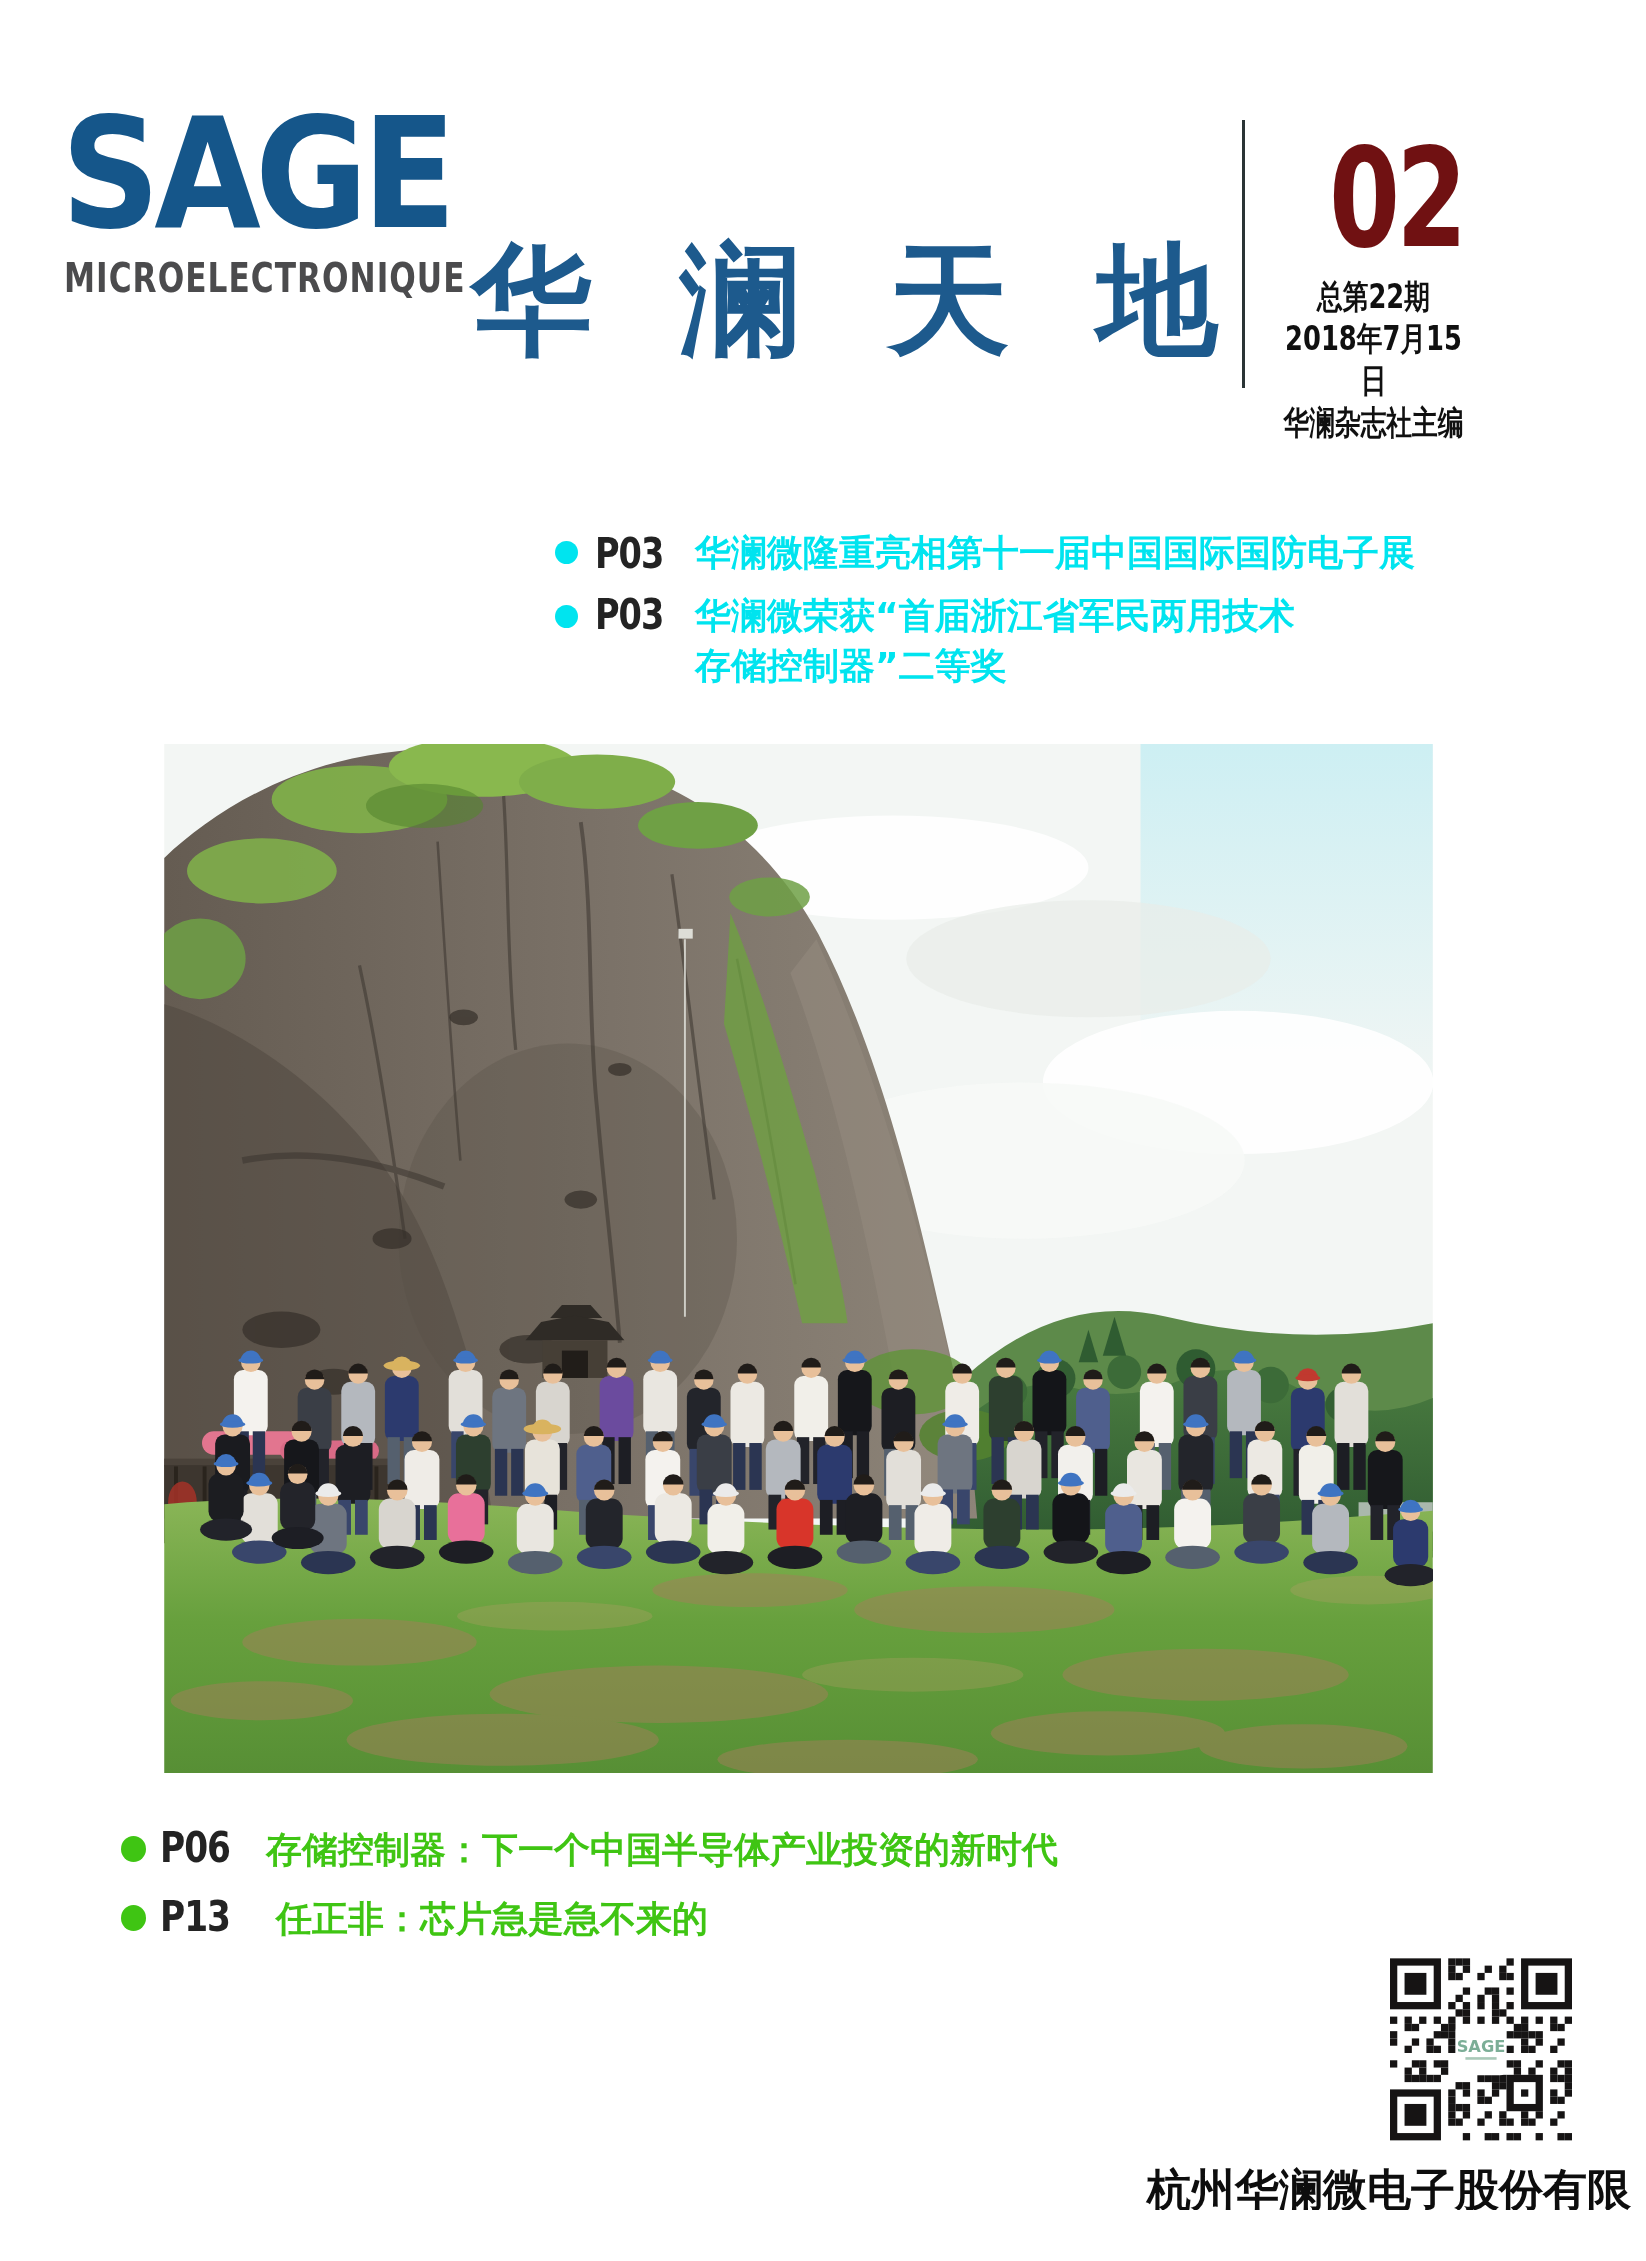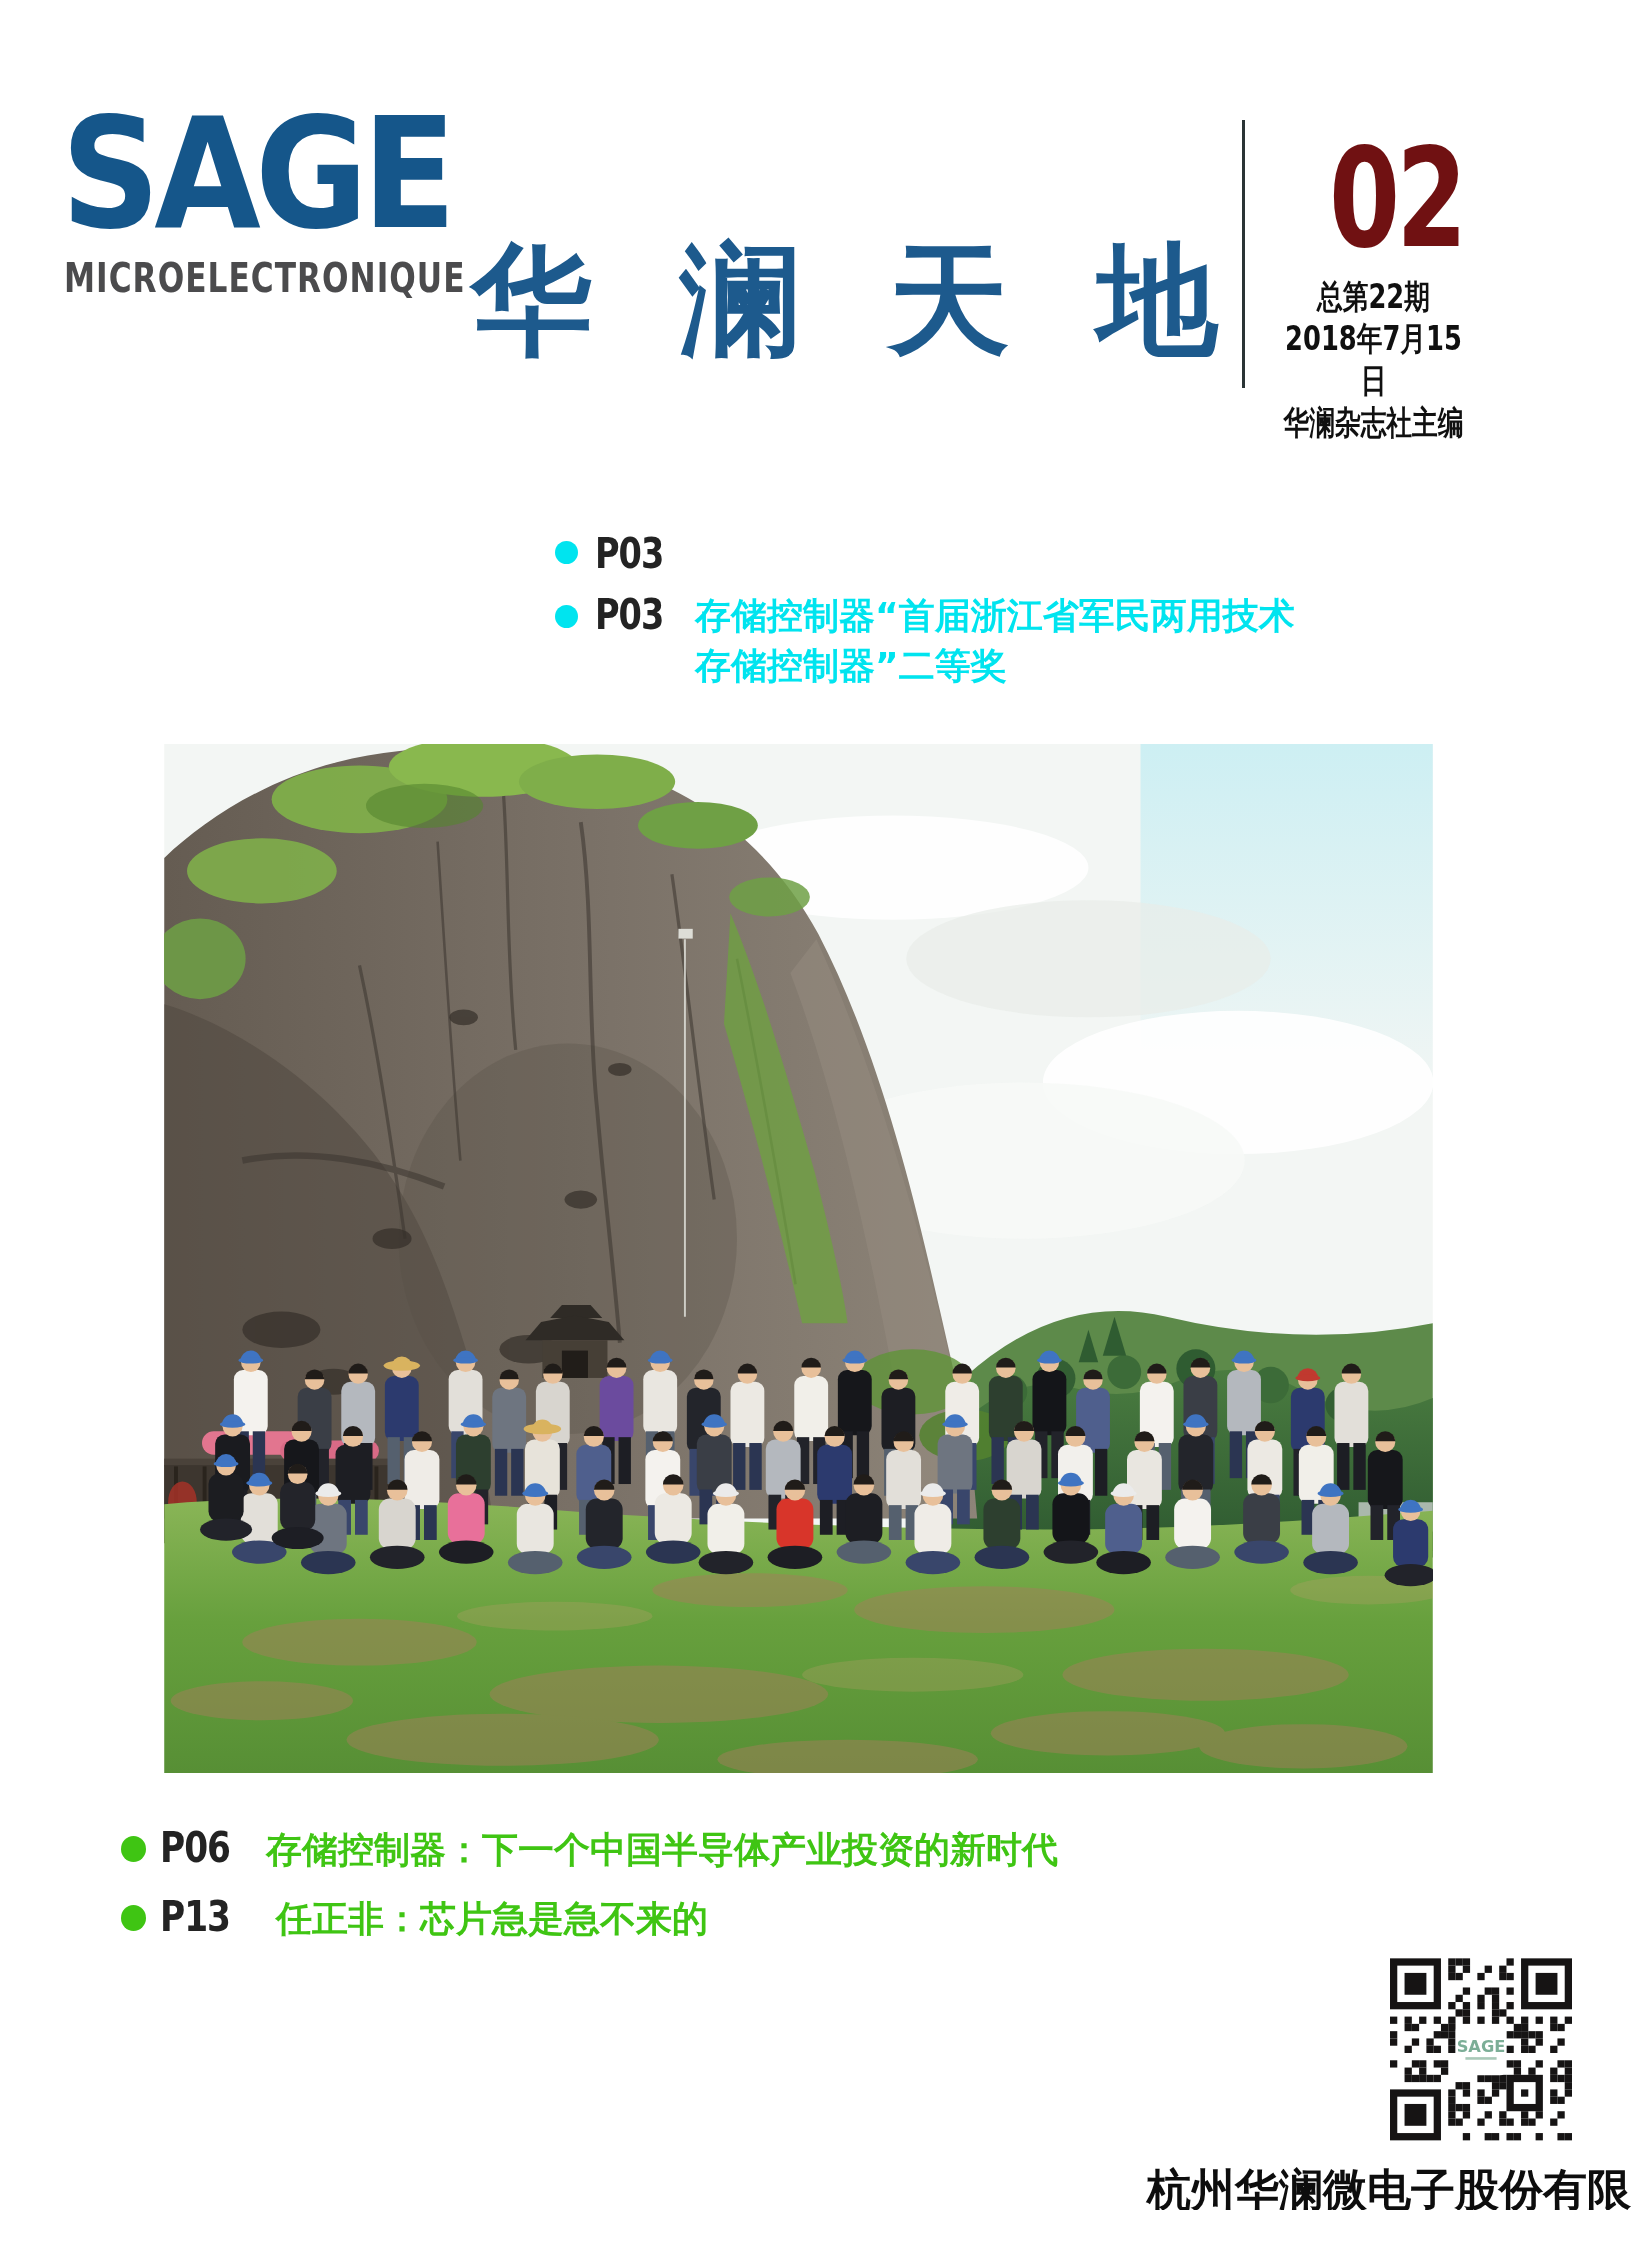--- a/index.html
+++ b/index.html
@@ -68,24 +68,25 @@
   <div class="divider"></div>
   <div class="issue-number">02</div>
   <div class="issue-info">
     <div>总第22期</div>
     <div>2018年7月15日</div>
     <div>华澜杂志社主编</div>
   </div>
 
   <span class="bullet cyan b1"></span>
   <span class="pnum p1">P03</span>
+  <span class="toc-text cyan-t t1">华澜微隆重亮相第十一届中国国际国防电子展</span>
 
   <span class="bullet cyan b2"></span>
   <span class="pnum p2">P03</span>
-  <span class="toc-text cyan-t t2"><span>存储控制器“首届浙江省军民两用技术</span><br>
+  <span class="toc-text cyan-t t2"><span>华澜微荣获“首届浙江省军民两用技术</span><br>
     <span>存储控制器”二等奖</span>
   </span>
 
   <svg class="photo" viewBox="0 0 1949 1581" xmlns="http://www.w3.org/2000/svg">
     <defs>
       <linearGradient id="gSkyR" x1="0" y1="0" x2="0" y2="1">
         <stop offset="0" stop-color="#cdeff3"></stop>
           <stop offset="1" stop-color="#cdeff3" stop-opacity="0"></stop>
       </linearGradient>
       <linearGradient id="gRock" x1="0" y1="0" x2="1" y2="0">

